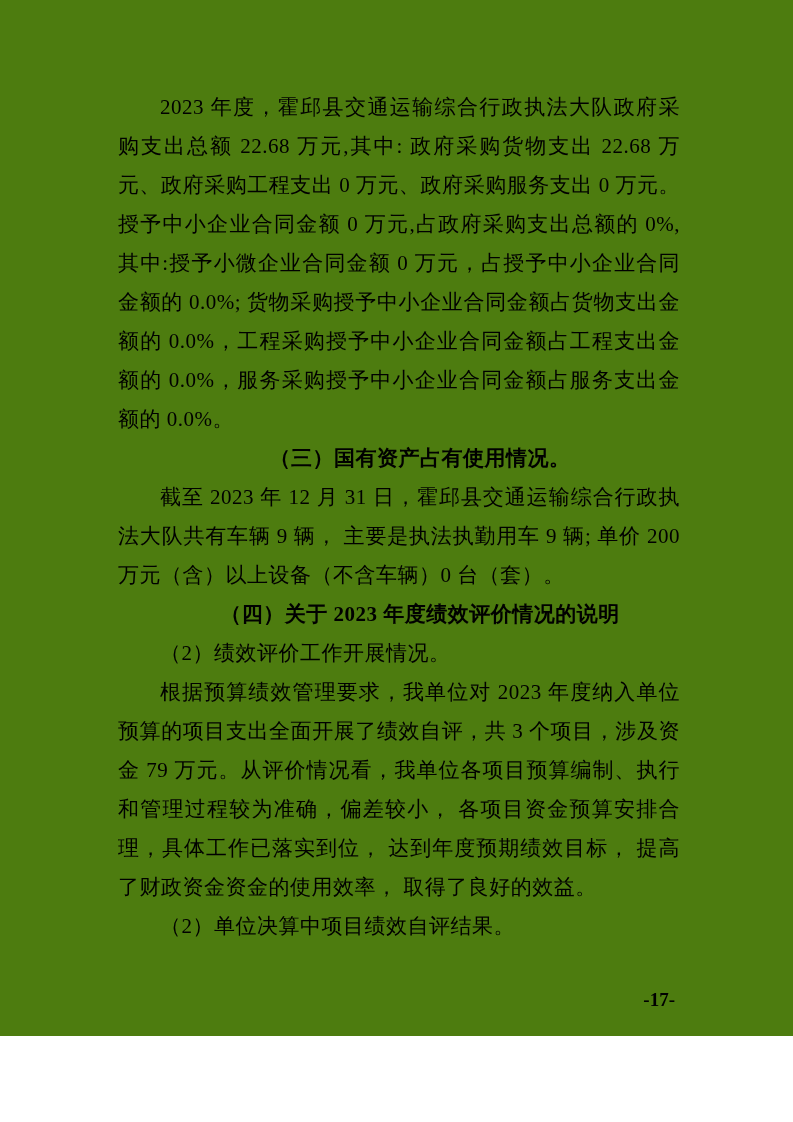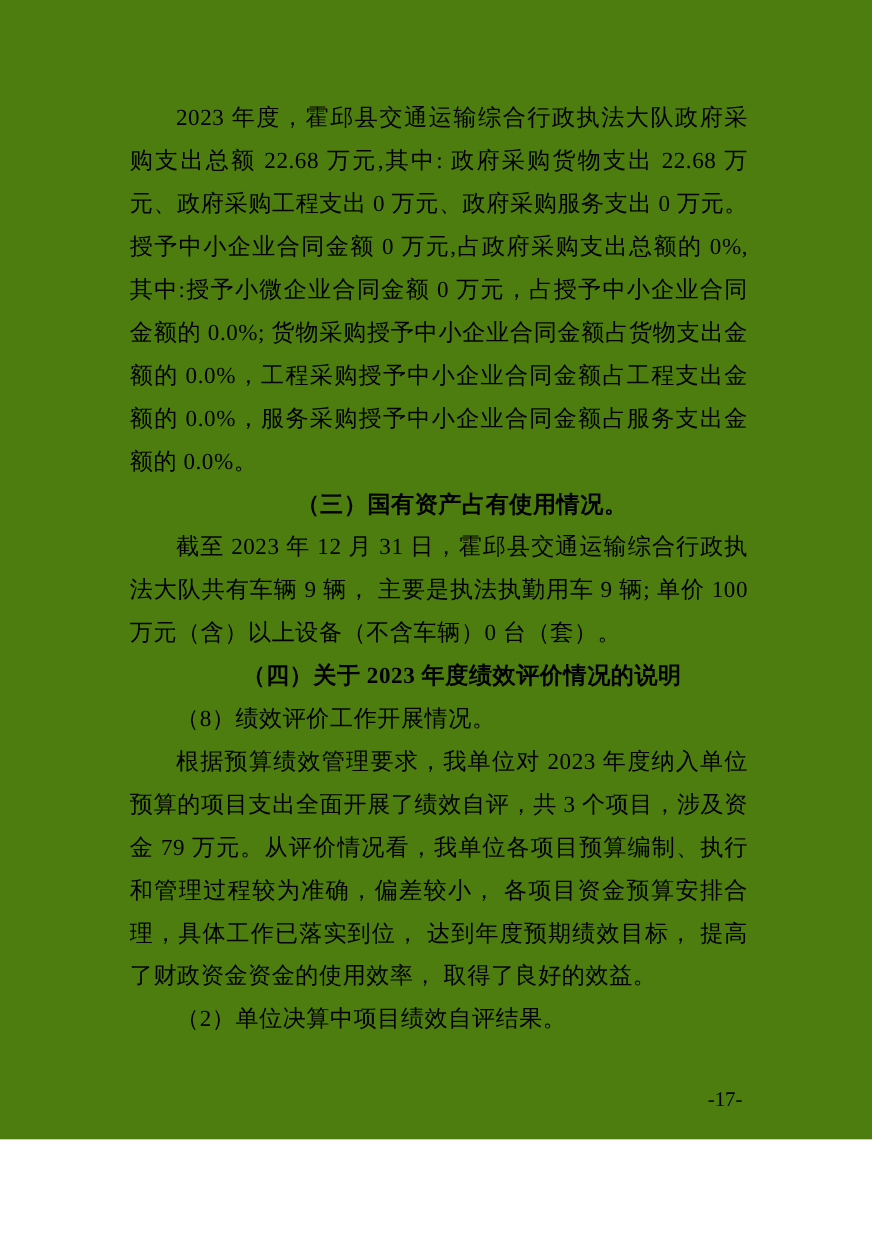--- a/index.html
+++ b/index.html
@@ -50,29 +50,30 @@
     letter-spacing: 0.5px;
   }
   .page-number {
     position: absolute;
     right: 118px;
     top: 988px;
     font-size: 19px;
     line-height: 24px;
     font-family: "Liberation Serif", "DejaVu Serif", serif;
     color: #000000;
+    font-weight: bold;
   }
 </style>
 </head>
 <body>
 
 <div class="page">
   <div class="content">
     <p class="para">2023 年度，霍邱县交通运输综合行政执法大队政府采购支出总额 22.68 万元,其中: 政府采购货物支出 22.68 万元、政府采购工程支出 0 万元、政府采购服务支出 0 万元。授予中小企业合同金额 0 万元,占政府采购支出总额的 0%,其中:授予小微企业合同金额 0 万元，占授予中小企业合同金额的 0.0%; 货物采购授予中小企业合同金额占货物支出金额的 0.0%，工程采购授予中小企业合同金额占工程支出金额的 0.0%，服务采购授予中小企业合同金额占服务支出金额的 0.0%。</p>
     <p class="heading">（三）国有资产占有使用情况。</p>
-    <p class="para">截至 2023 年 12 月 31 日，霍邱县交通运输综合行政执法大队共有车辆 9 辆， 主要是执法执勤用车 9 辆; 单价 100 万元（含）以上设备（不含车辆）0 台（套）。</p>
+    <p class="para">截至 2023 年 12 月 31 日，霍邱县交通运输综合行政执法大队共有车辆 9 辆， 主要是执法执勤用车 9 辆; 单价 200 万元（含）以上设备（不含车辆）0 台（套）。</p>
     <p class="heading">（四）关于 2023 年度绩效评价情况的说明</p>
-    <p class="subheading">（8）绩效评价工作开展情况。</p>
+    <p class="subheading">（2）绩效评价工作开展情况。</p>
     <p class="para">根据预算绩效管理要求，我单位对 2023 年度纳入单位预算的项目支出全面开展了绩效自评，共 3 个项目，涉及资金 79 万元。从评价情况看，我单位各项目预算编制、执行和管理过程较为准确，偏差较小， 各项目资金预算安排合理，具体工作已落实到位， 达到年度预期绩效目标， 提高了财政资金资金的使用效率， 取得了良好的效益。</p>
     <p class="subheading">（2）单位决算中项目绩效自评结果。</p>
   </div>
   <div class="page-number">-17-</div>
 </div>
 
 </body></html>

